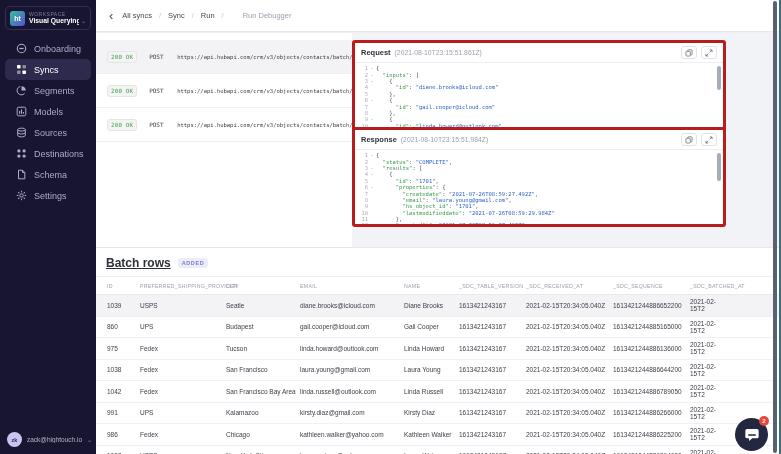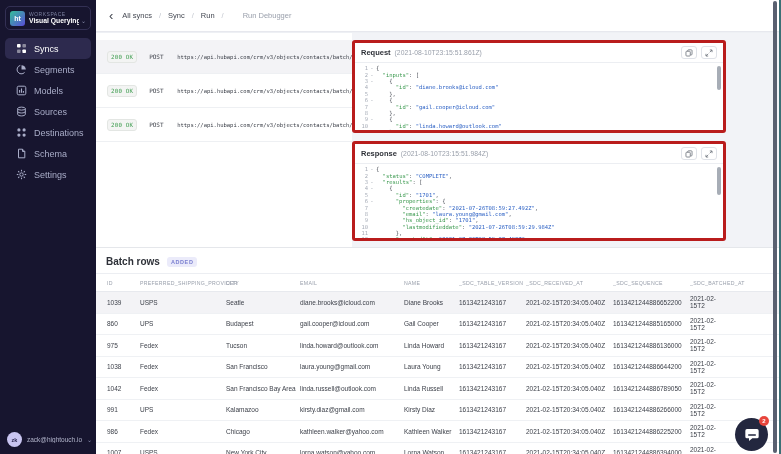--- a/index.html
+++ b/index.html
@@ -45,41 +45,41 @@
   .req-row.selected{background:#f3f3f6;}
   .status-badge{margin-left:11px;font-family:"DejaVu Sans Mono",monospace;font-size:5.8px;color:#3f9d50;
     background:#f3f4f3;border:1px solid #e3e6e3;border-radius:3px;padding:2px 3px;letter-spacing:.2px;flex:none;}
   .req-method{margin-left:12px;font-family:"DejaVu Sans Mono",monospace;font-size:6px;color:#3a3e47;width:22px;flex:none;}
   .req-url{margin-left:6px;font-family:"DejaVu Sans Mono",monospace;font-size:5.5px;color:#3a3e47;
     white-space:nowrap;overflow:hidden;flex:1;}
   .panels{position:absolute;left:256px;top:0;width:374px;height:214px;}
   .card{position:absolute;left:0;width:374px;background:#fff;border:3px solid #b91c1c;border-radius:3px;
     box-sizing:border-box;overflow:hidden;}
   #request-card{top:7px;height:93px;}
-  #response-card{top:108px;height:100px;}
+  #response-card{top:94px;height:100px;}
   .card-head{height:19px;display:flex;align-items:center;padding:0 6px;}
   .card-title{font-size:7.5px;font-weight:bold;color:#2e3138;}
   .card-ts{font-size:6.8px;color:#9aa0ab;margin-left:4px;}
   .card-actions{margin-left:auto;display:flex;gap:4px;}
   .icon-btn{width:16px;height:13px;border:1px solid #dfe2e8;border-radius:3px;background:#fff;
     display:flex;align-items:center;justify-content:center;color:#6a7078;padding:0;cursor:pointer;}
   .icon-btn svg{width:8px;height:8px;}
   .code{position:relative;border-top:1px solid #eceef2;height:calc(100% - 20px);overflow:hidden;padding-top:2px;background:#fff;}
   .code-line{display:flex;height:6.4px;align-items:center;font-family:"DejaVu Sans Mono",monospace;font-size:5.5px;}
   .ln{width:13px;text-align:right;color:#a7adb8;flex:none;}
   .fold{width:8px;color:#a7adb8;text-align:center;flex:none;}
   .lc{white-space:pre;}
   .tok-k{color:#3c9a50;}
   .tok-s{color:#2f63c5;}
   .tok-p{color:#4a4e57;}
   .code-thumb{position:absolute;right:2px;top:3px;width:4px;border-radius:2px;background:#a7adb6;}
   
   .batch{position:absolute;top:214px;left:0;right:0;bottom:0;background:#fff;border-top:1px solid #e5e7eb;}
   .batch-head{display:flex;align-items:center;padding:8px 0 6px 10px;}
-  .batch-title{font-size:10px;font-weight:bold;color:#2e3138;}
+  .batch-title{font-size:12px;font-weight:bold;color:#2e3138;text-decoration:underline;}
   .batch-badge{margin-left:7px;font-size:5.5px;letter-spacing:.6px;color:#7a7fd0;background:#ebebfa;
     padding:2px 4px;border-radius:3px;font-weight:bold;}
   .trow{display:grid;grid-template-columns:33px 86px 74px 104px 55px 67px 87px 77px 36px;
     padding-left:11px;align-items:center;}
   .thead{height:17px;border-top:1px solid #eceef2;border-bottom:1px solid #e7e9ee;color:#9aa0ac;
     font-size:5.2px;letter-spacing:.3px;}
   .tbody-row{height:20.5px;border-bottom:1px solid #eff1f4;font-size:6.5px;color:#3a3e47;cursor:pointer;}
   .tbody-row.selected{background:#f3f3f6;}
   
   .window-scrollbar{position:absolute;right:4px;top:1px;width:4px;height:452px;background:#596070;border-radius:2px;z-index:5;cursor:pointer;}
@@ -98,20 +98,29 @@
     <div class="logo">ht</div>
     <div class="ws-text">
       <div class="ws-label">WORKSPACE</div>
       <div class="ws-name-row">
         <span class="ws-name">Visual Querying D...</span>
         <span class="chev">⌄</span>
       </div>
     </div>
   </div>
   <nav id="sidebar-nav">
+      <div class="nav-item">
+        <span class="nav-icon">
+          <svg viewBox="0 0 11 11">
+            <circle cx="5.5" cy="5.5" r="4.2" fill="none" stroke="currentColor" stroke-width="1.1"></circle>
+            <line x1="3.4" y1="5.5" x2="7.6" y2="5.5" stroke="currentColor" stroke-width="1.3"></line>
+          </svg>
+        </span>
+        <span class="nav-label">Onboarding</span>
+      </div>
       <div class="nav-item active">
         <span class="nav-icon">
           <svg viewBox="0 0 11 11">
             <rect x="1" y="1" width="3.6" height="3.6" rx="0.8" fill="currentColor"></rect>
             <rect x="6.4" y="1" width="3.6" height="3.6" rx="0.8" fill="currentColor" opacity="0.45"></rect>
             <rect x="1" y="6.4" width="3.6" height="3.6" rx="0.8" fill="currentColor" opacity="0.45"></rect>
             <rect x="6.4" y="6.4" width="3.6" height="3.6" rx="0.8" fill="currentColor"></rect>
           </svg>
         </span>
         <span class="nav-label">Syncs</span>

